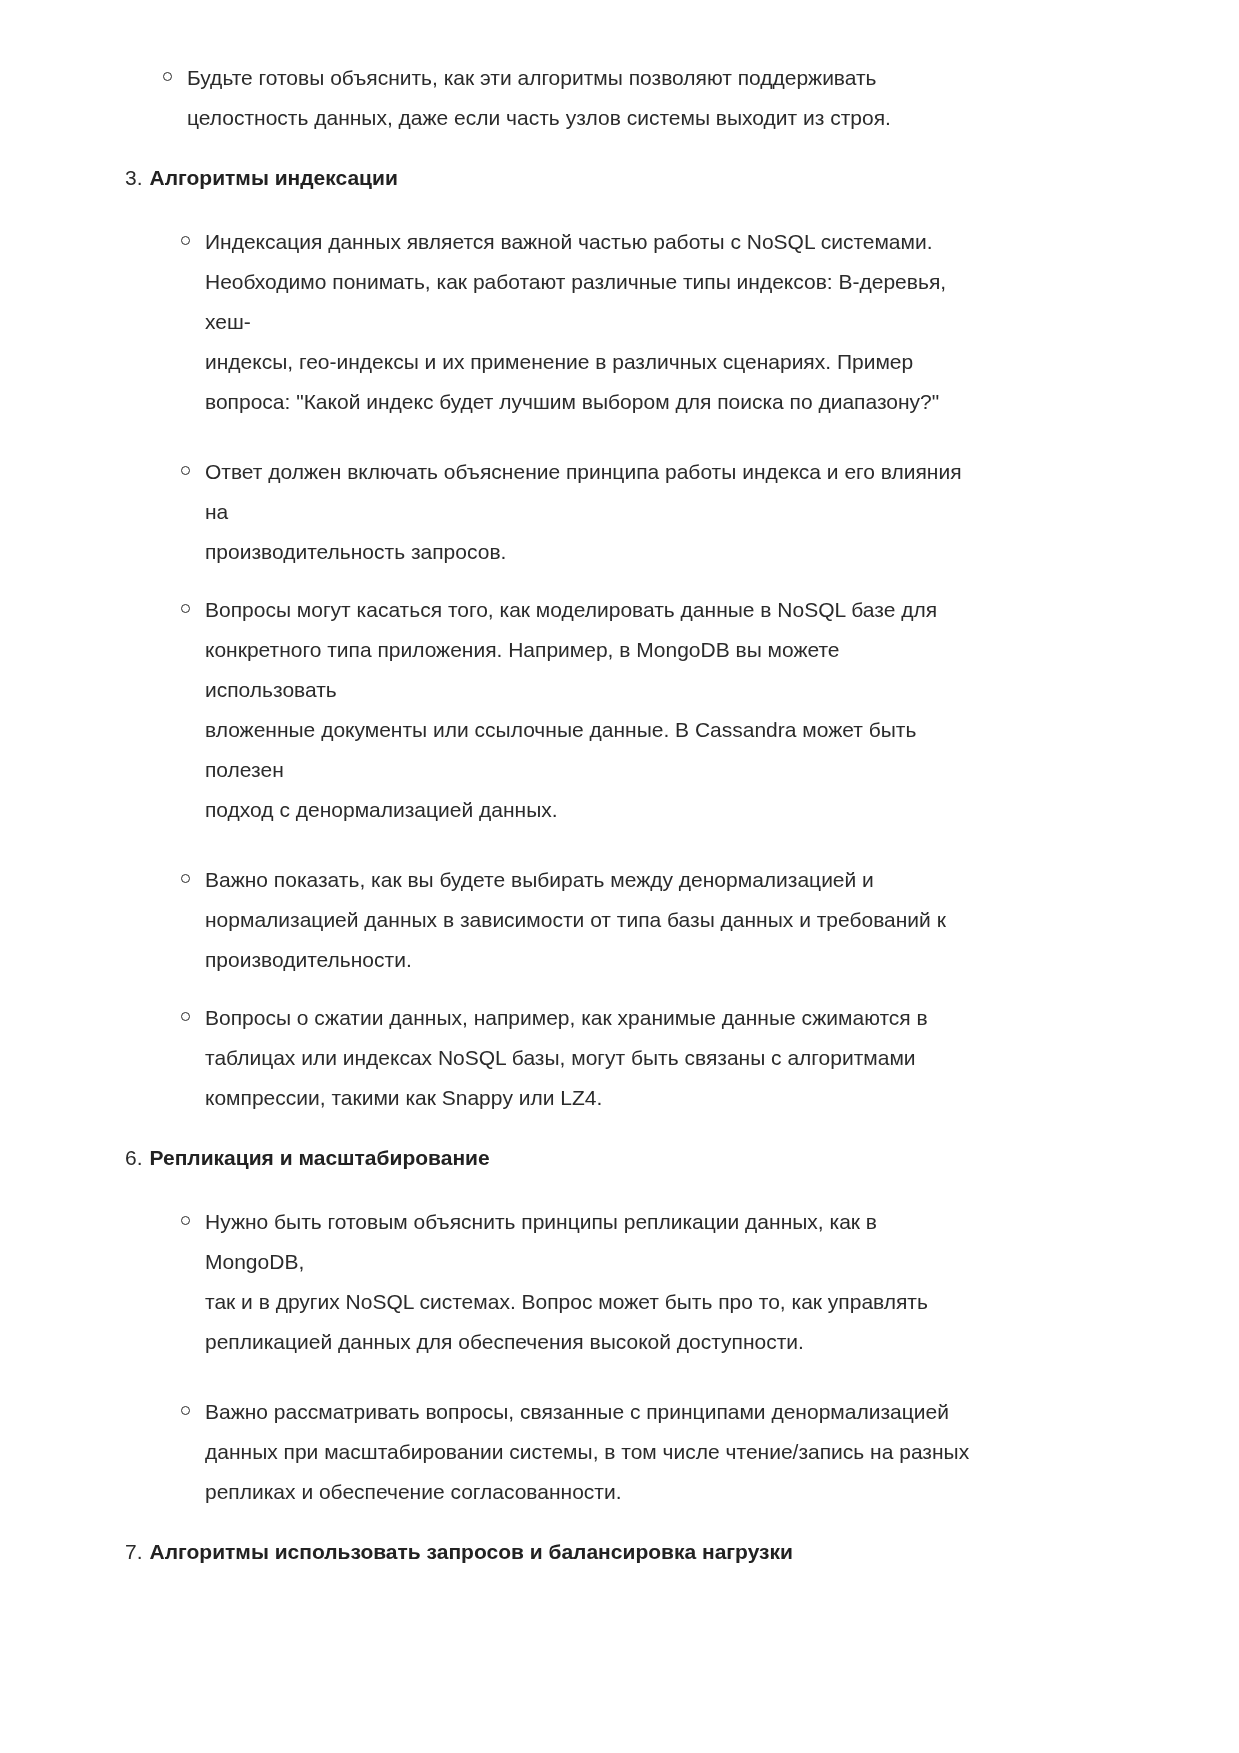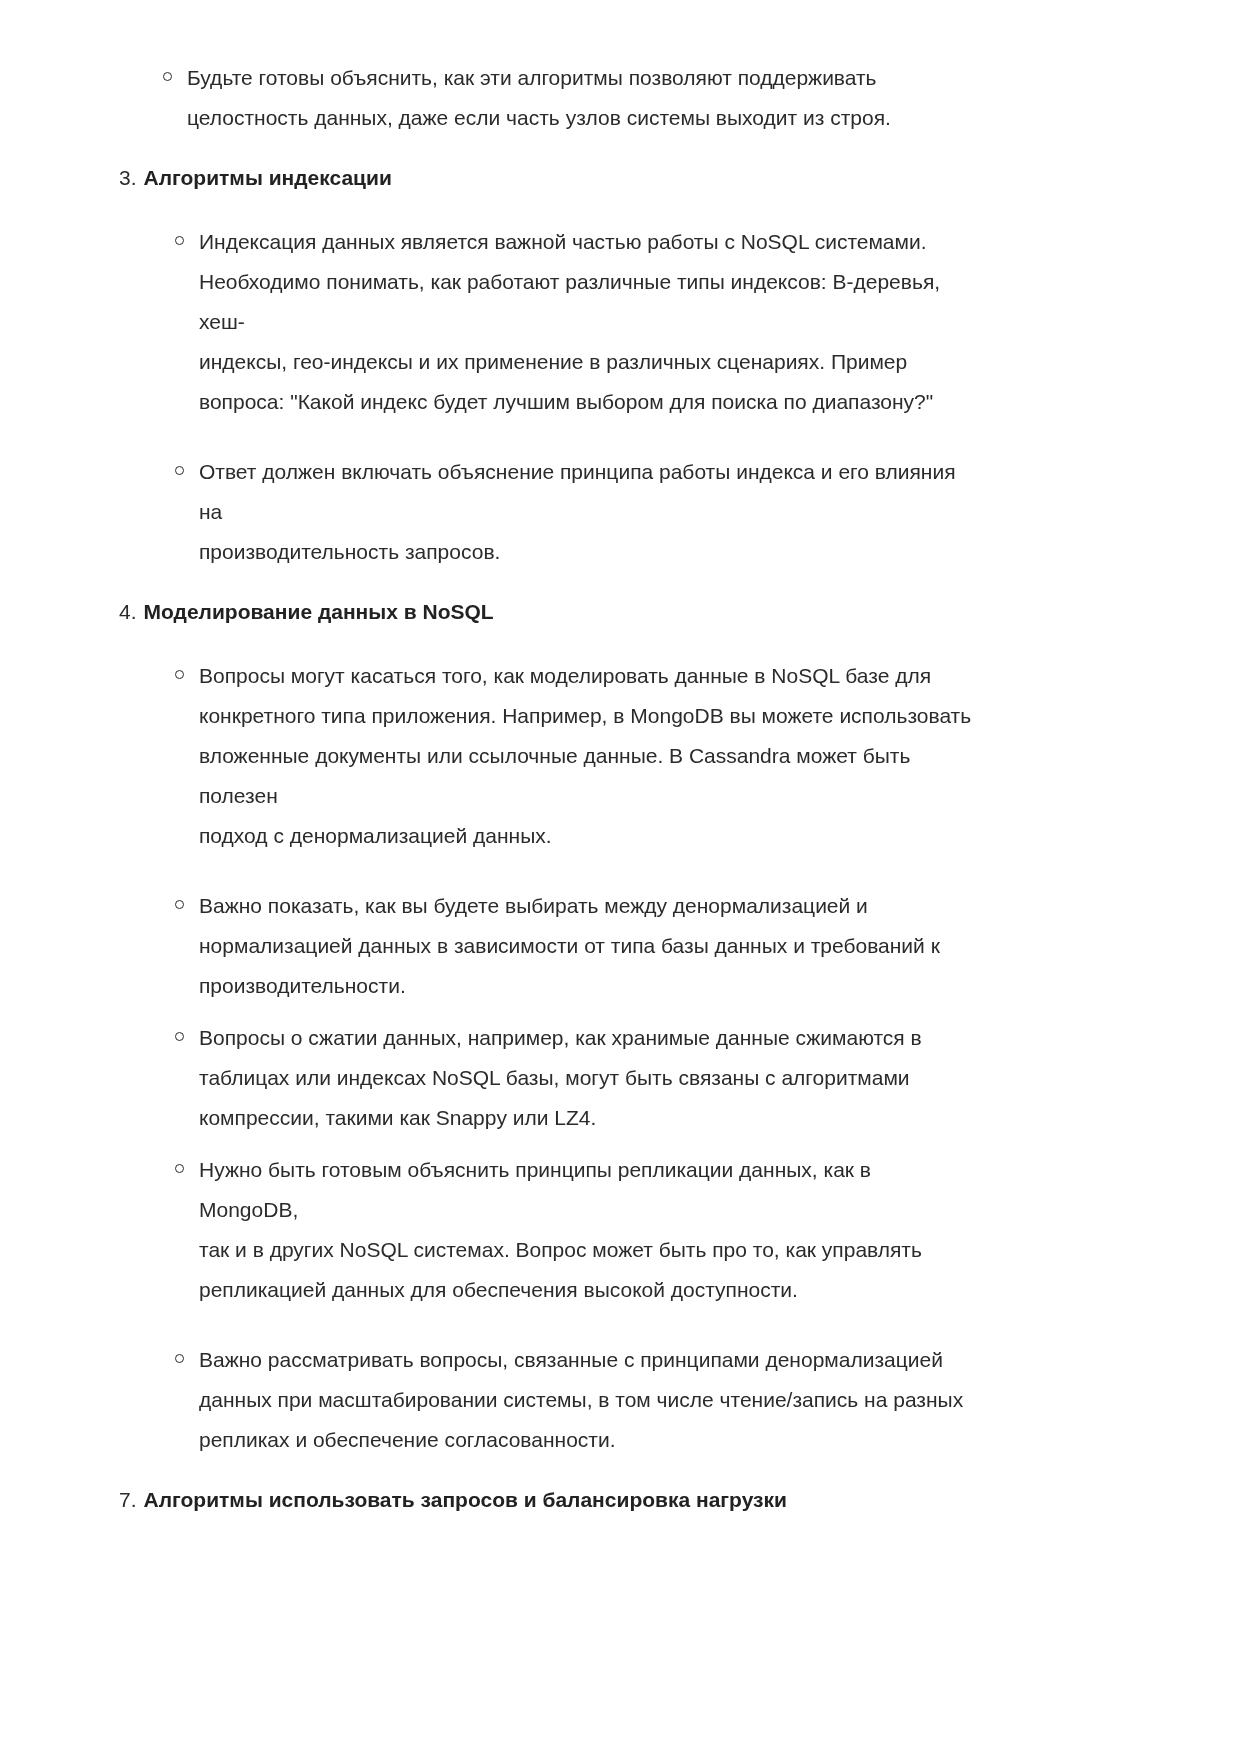--- a/index.html
+++ b/index.html
@@ -53,21 +53,21 @@
     font-weight: 400;
   }
   .heading .num {
     font-weight: 400;
     margin-right: 7px;
   }
   .heading .htitle {
     font-weight: 700;
     color: #222222;
   }
-  .section { margin: 12px; }
+  .section { margin: 18px; }
 </style>
 </head>
 <body>
 
 <div class="page">
 
   <ul class="bullet-list">
     <li>
       <span class="marker"></span>
       <span class="bullet-text">Будьте готовы объяснить, как эти алгоритмы позволяют поддерживать
@@ -89,23 +89,20 @@
       </li>
       <li>
         <span class="marker"></span>
         <span class="bullet-text">Ответ должен включать объяснение принципа работы индекса и его влияния на
 производительность запросов.</span>
       </li>
     </ul>
   </div>
 
   <div class="section">
-    <div class="heading">
-      <span class="num">4.</span><span class="htitle">Моделирование данных в NoSQL</span>
-    </div>
     <ul class="bullet-list">
       <li>
         <span class="marker"></span>
         <span class="bullet-text">Вопросы могут касаться того, как моделировать данные в NoSQL базе для
 конкретного типа приложения. Например, в MongoDB вы можете использовать
 вложенные документы или ссылочные данные. В Cassandra может быть полезен
 подход с денормализацией данных.</span>
       </li>
       <li>
         <span class="marker"></span>
@@ -121,20 +118,23 @@
       <li>
         <span class="marker"></span>
         <span class="bullet-text">Вопросы о сжатии данных, например, как хранимые данные сжимаются в
 таблицах или индексах NoSQL базы, могут быть связаны с алгоритмами
 компрессии, такими как Snappy или LZ4.</span>
       </li>
     </ul>
   </div>
 
   <div class="section">
+    <div class="heading">
+      <span class="num">6.</span><span class="htitle">Репликация и масштабирование</span>
+    </div>
     <ul class="bullet-list">
       <li>
         <span class="marker"></span>
         <span class="bullet-text">Нужно быть готовым объяснить принципы репликации данных, как в MongoDB,
 так и в других NoSQL системах. Вопрос может быть про то, как управлять
 репликацией данных для обеспечения высокой доступности.</span>
       </li>
       <li>
         <span class="marker"></span>
         <span class="bullet-text">Важно рассматривать вопросы, связанные с принципами денормализацией

